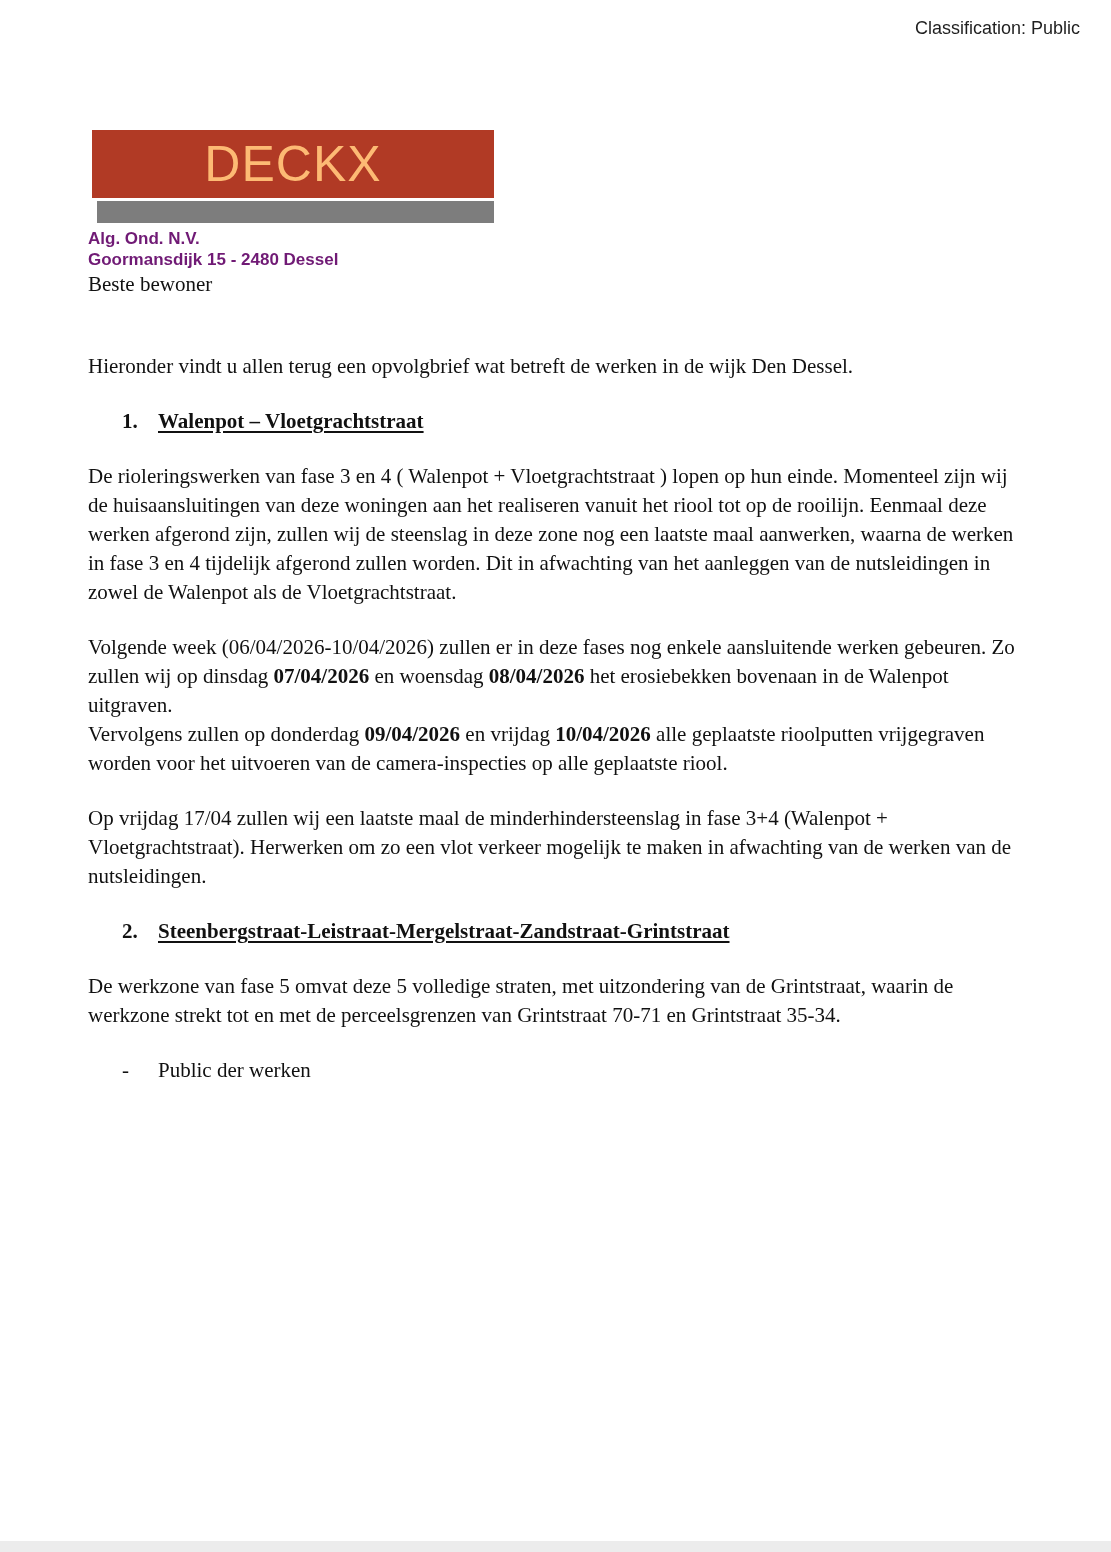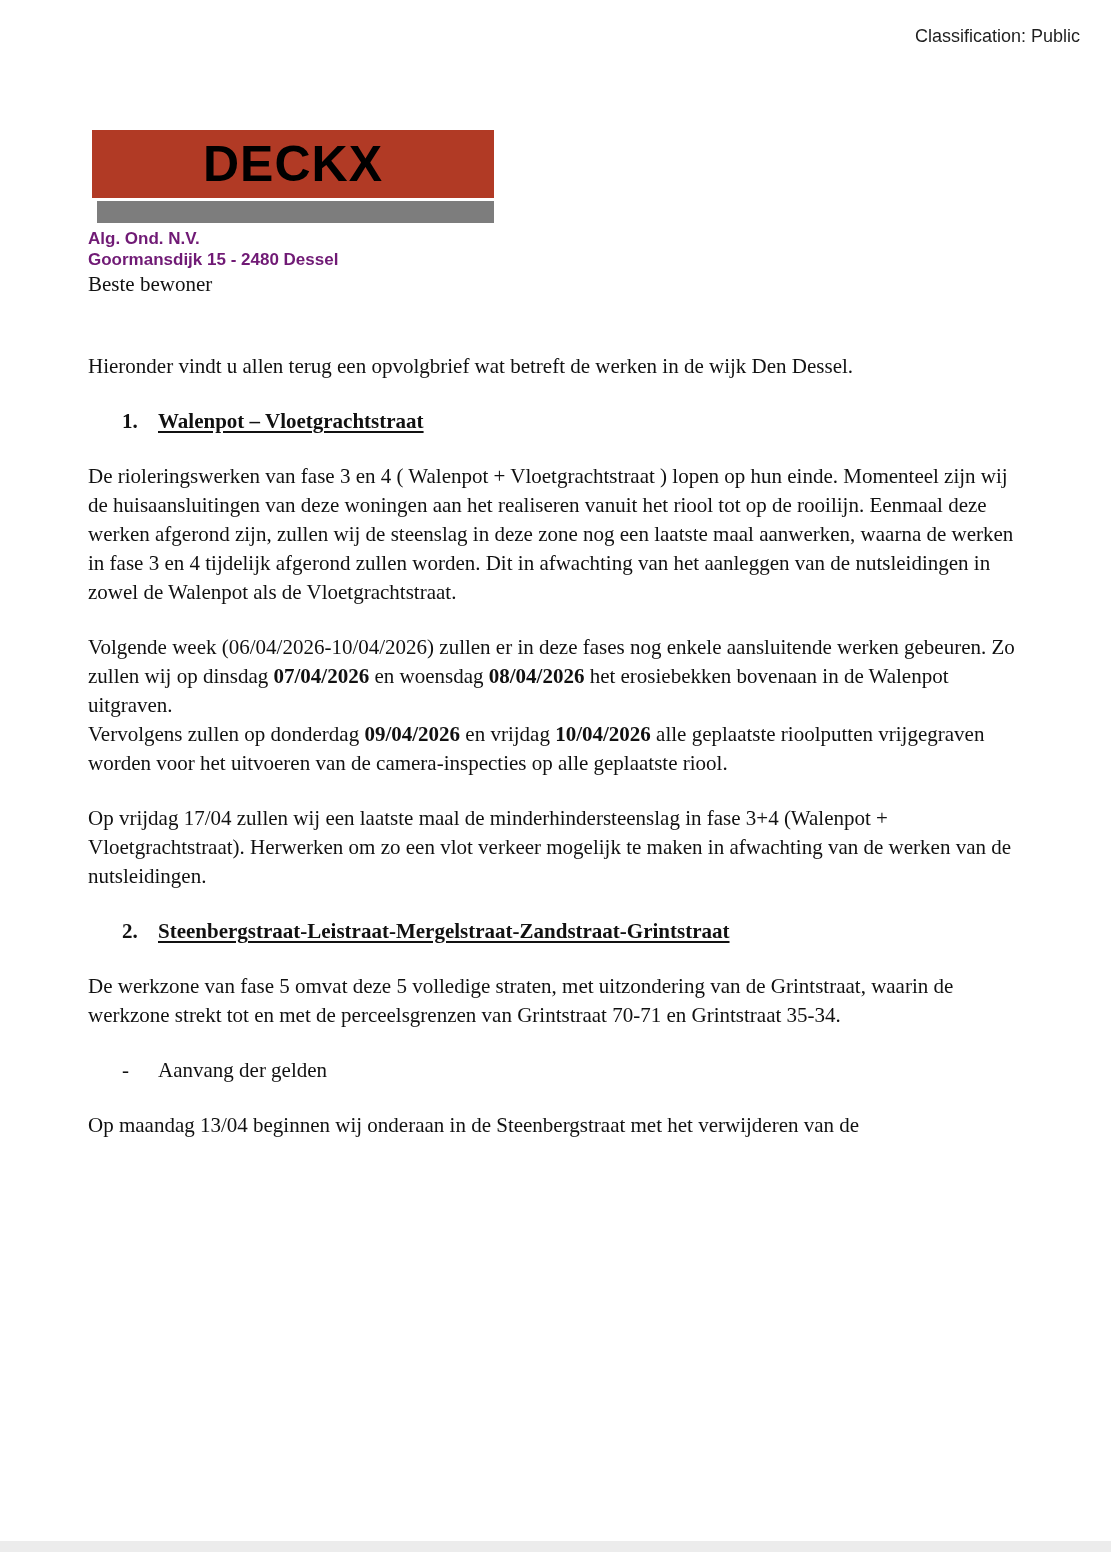--- a/index.html
+++ b/index.html
@@ -12,36 +12,35 @@
     font-family: "Liberation Serif", "DejaVu Serif", serif;
     color: var(--text, #111111);
   }
   .classification {
     position: absolute;
     top: 18px;
     right: 31px;
     font-family: "Liberation Sans", sans-serif;
     font-size: 18px;
     color: #1f1f1f;
-    margin-top: 8px;
   }
   .logo { position: absolute; left: 92px; top: 130px; }
   .logo-red {
     width: 402px;
     height: 68px;
     background: var(--logo-red, #b13a25);
     display: flex;
     align-items: center;
     justify-content: center;
   }
   .logo-text {
     font-family: "Liberation Sans", sans-serif;
-    font-weight: bold;
+    font-weight: normal;
     font-size: 50px;
-    color: #000000;
+    color: #fdba74;
     letter-spacing: 1px;
   }
   .logo-gray {
     width: 397px;
     height: 22px;
     margin-left: 5px;
     margin-top: 3px;
     background: var(--logo-gray, #7d7d7d);
   }
   .company {
@@ -110,18 +109,17 @@
   <div class="salutation">Beste bewoner</div>
 
   <div class="doc-body">
       <p class="para"><span>Hieronder vindt u allen terug een opvolgbrief wat betreft de werken in de wijk Den Dessel.</span></p>
       <div class="heading"><span class="h-num">1.</span><span class="h-text">Walenpot – Vloetgrachtstraat</span></div>
       <p class="para"><span>De rioleringswerken van fase 3 en 4 ( Walenpot + Vloetgrachtstraat ) lopen op hun einde. Momenteel zijn wij de huisaansluitingen van deze woningen aan het realiseren vanuit het riool tot op de rooilijn. Eenmaal deze werken afgerond zijn, zullen wij de steenslag in deze zone nog een laatste maal aanwerken, waarna de werken in fase 3 en 4 tijdelijk afgerond zullen worden. Dit in afwachting van het aanleggen van de nutsleidingen in zowel de Walenpot als de Vloetgrachtstraat.</span></p>
       <p class="para"><span>Volgende week (06/04/2026-10/04/2026) zullen er in deze fases nog enkele aansluitende werken gebeuren. Zo zullen wij op dinsdag </span><span class="bold">07/04/2026</span><span> en woensdag </span><span class="bold">08/04/2026</span><span> het erosiebekken bovenaan in de Walenpot uitgraven.</span><br><span>Vervolgens zullen op donderdag </span><span class="bold">09/04/2026</span><span> en vrijdag </span><span class="bold">10/04/2026</span><span> alle geplaatste rioolputten vrijgegraven worden voor het uitvoeren van de camera-inspecties op alle geplaatste riool.</span></p>
       <p class="para"><span>Op vrijdag 17/04 zullen wij een laatste maal de minderhindersteenslag in fase 3+4 (Walenpot + Vloetgrachtstraat). Herwerken om zo een vlot verkeer mogelijk te maken in afwachting van de werken van de nutsleidingen.</span></p>
       <div class="heading"><span class="h-num">2.</span><span class="h-text">Steenbergstraat-Leistraat-Mergelstraat-Zandstraat-Grintstraat</span></div>
       <p class="para"><span>De werkzone van fase 5 omvat deze 5 volledige straten, met uitzondering van de Grintstraat, waarin de werkzone strekt tot en met de perceelsgrenzen van Grintstraat 70-71 en Grintstraat 35-34.</span></p>
-      <div class="list-item"><span class="li-marker">-</span><span>Aanvang der gelden</span></div>
-      <p class="para"><span>Op maandag 13/04 beginnen wij onderaan in de Steenbergstraat met het verwijderen van de</span></p>
+      <div class="list-item"><span class="li-marker">-</span><span>Public der werken</span></div>
     </div>
 
   <div class="bottom-strip"></div>
 </div>
 
 </body></html>

